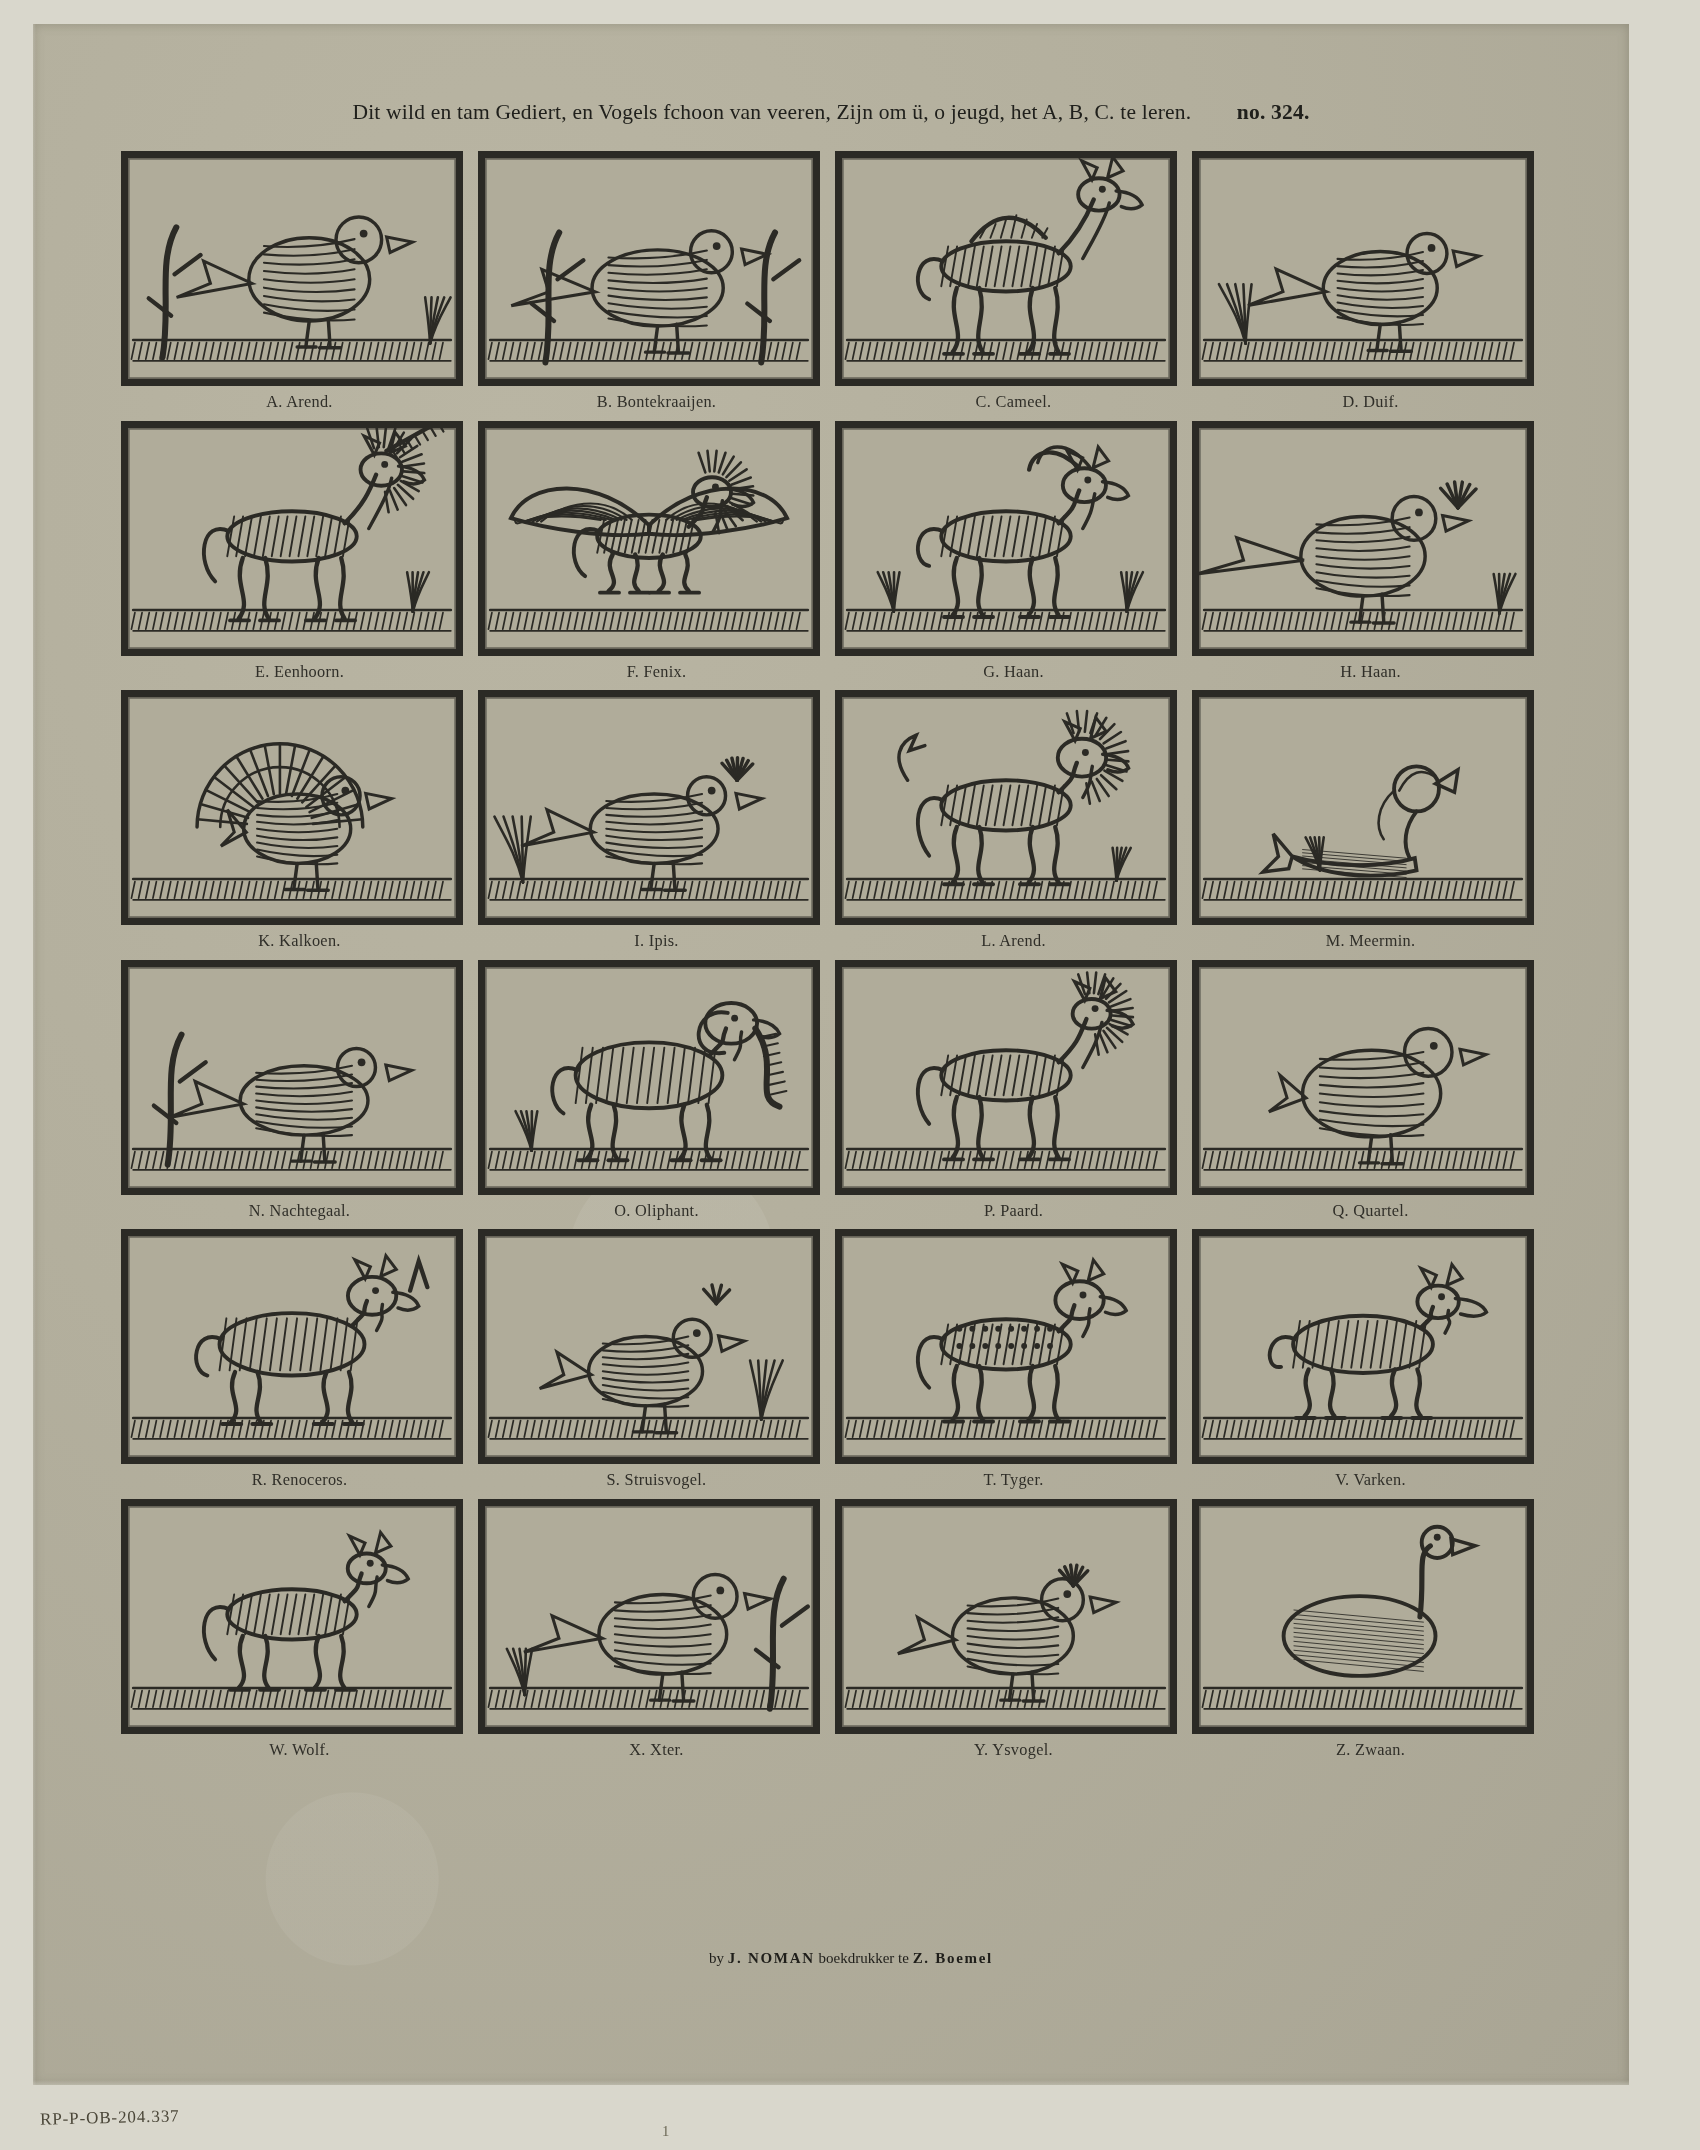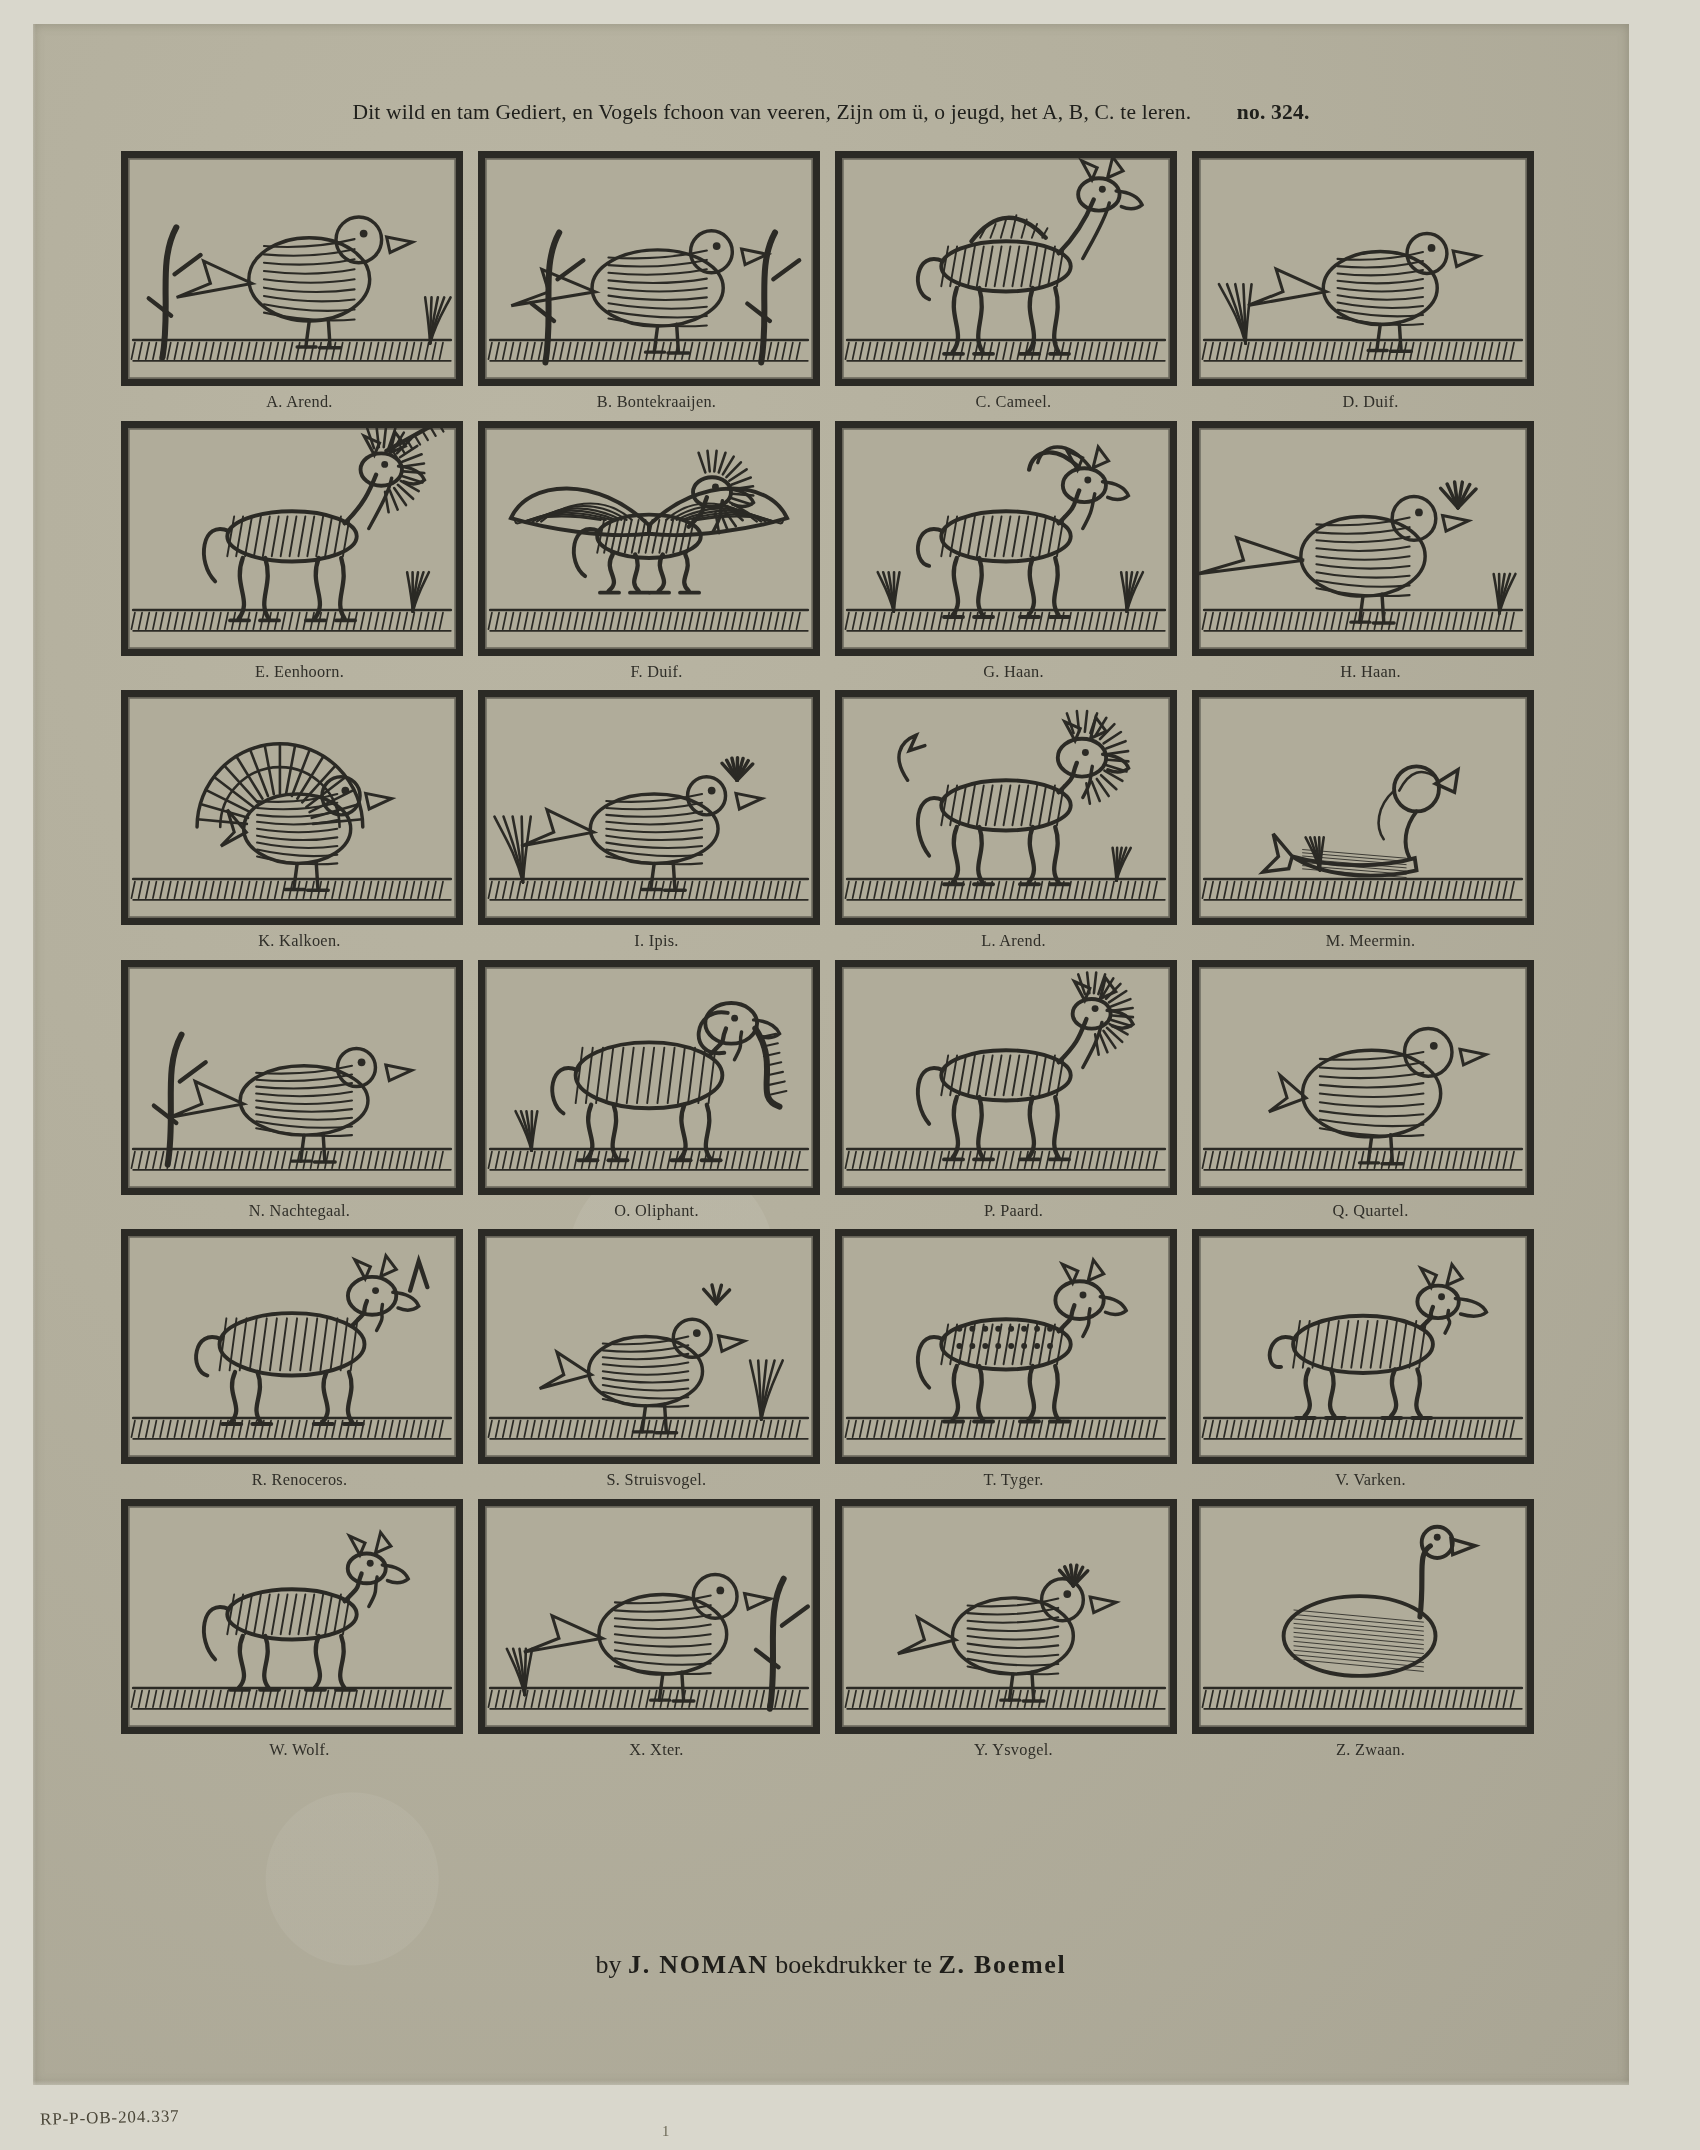--- a/index.html
+++ b/index.html
@@ -121,22 +121,23 @@
   }
   .art svg { display: block; width: 100%; height: 100%; }
 
   
   #imprint {
     position: absolute;
     left: 0;
     top: 1926px;
     width: 1596px;
     text-align: center;
-    font-size: 26px;
+    font-size: 15px;
     color: #1f1e1a;
+    padding-left: 20px;
   }
   #imprint .sp { font-weight: bold; letter-spacing: 1.7px; }
 
   
   #invno {
     position: absolute;
     left: 40px;
     top: 2108px;
     font-family: "Liberation Serif", serif;
     font-size: 17px;
@@ -732,21 +733,21 @@
                     <line x1="331.70000000000005" y1="213" x2="327.70000000000005" y2="232" stroke-width="2"></line>
                     <line x1="340" y1="213" x2="336" y2="232" stroke-width="2"></line>
                     <line x1="348.3" y1="213" x2="344.3" y2="232" stroke-width="2"></line>
                     <line x1="356.6" y1="213" x2="352.6" y2="232" stroke-width="2"></line>
                     <line x1="364.90000000000003" y1="213" x2="360.90000000000003" y2="232" stroke-width="2"></line>
                     <line x1="6" y1="234" x2="374" y2="234" stroke-width="2"></line>
                   </g>
                 </svg>
               </div>
             </div>
-            <div class="caption">F. Duif.</div>
+            <div class="caption">F. Fenix.</div>
           </div>
           <div class="cell">
             <div class="frame">
               <div class="art">
                 <svg viewBox="0 0 380 255" preserveAspectRatio="none">
     <g stroke="#2b2a25" fill="none" stroke-linecap="round">
                     <ellipse cx="190" cy="125" rx="75" ry="29" fill="none" stroke-width="4.5"></ellipse>
                     <line x1="123" y1="102" x2="115" y2="148" stroke-width="2.2"></line>
                     <line x1="133.30769230769232" y1="102" x2="125.30769230769232" y2="148" stroke-width="2.2"></line>
                     <line x1="143.6153846153846" y1="102" x2="135.6153846153846" y2="148" stroke-width="2.2"></line>

